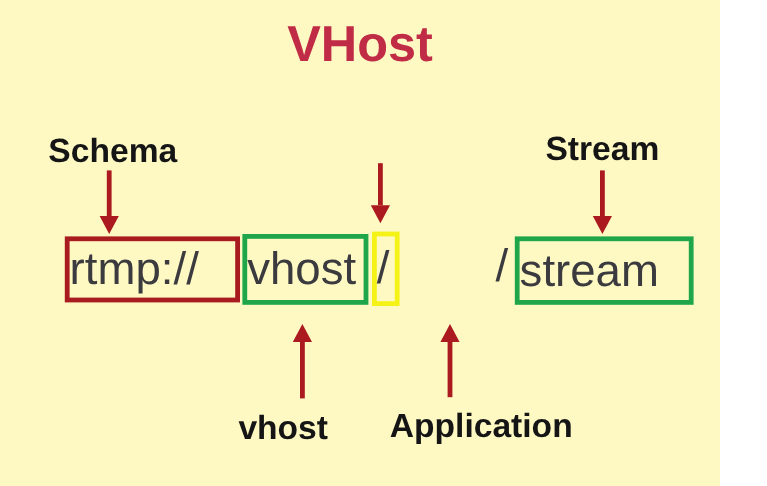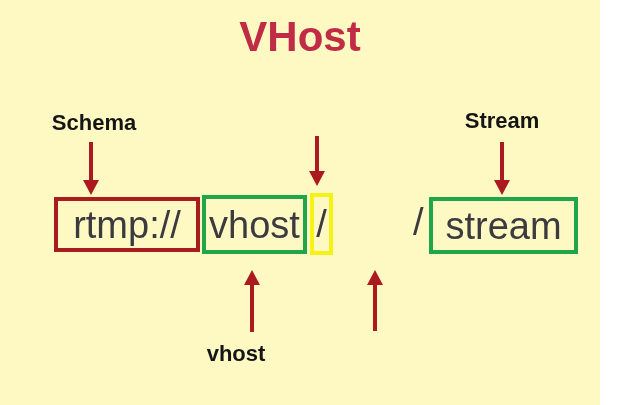--- a/index.html
+++ b/index.html
@@ -8,39 +8,39 @@
     font-family:"Liberation Sans","DejaVu Sans",sans-serif;
   }
   
   .title{
     position:absolute;left:0;right:0;top:13px;text-align:center;
     font-size:42px;font-weight:700;color:#C02B45;letter-spacing:0px;
   }
   
   .lbl{
     position:absolute;transform:translateX(-50%);
-    font-size:22px;font-weight:700;color:#151515;white-space:nowrap;
+    font-size:28px;font-weight:700;color:#151515;white-space:nowrap;
   }
   .lbl-schema{left:94px;top:110px;}
   .lbl-path{left:317px;top:106px;}
   .lbl-stream{left:502px;top:108px;}
   .lbl-vhost{left:236px;top:341px;}
   .lbl-application{left:401px;top:339px;}
   
   .arrow{position:absolute;transform:translateX(-50%);display:flex;flex-direction:column;align-items:center;}
   .arrow .shaft{width:4px;background:#AB1A1F;flex:1;}
   .arrow .head-down{width:0;height:0;border-left:8px solid transparent;border-right:8px solid transparent;border-top:15px solid #AB1A1F;}
   .arrow .head-up{width:0;height:0;border-left:8px solid transparent;border-right:8px solid transparent;border-bottom:15px solid #AB1A1F;}
   .arrow-schema{left:91px;top:142px;height:53px;}
   .arrow-path{left:317px;top:136px;height:50px;}
   .arrow-stream{left:502px;top:142px;height:53px;}
   .arrow-vhost{left:252px;top:270px;height:62px;}
   .arrow-application{left:375px;top:270px;height:61px;}
   
-  .ubox{position:absolute;box-sizing:border-box;display:flex;align-items:center;justify-content:center;}
+  .ubox{position:absolute;box-sizing:border-box;display:flex;align-items:center;justify-content:flex-start;}
   .ubox span{font-size:38px;color:#3B3B3F;white-space:nowrap;line-height:1;}
   .b-red{border:4px solid #A81B1F;}
   .b-green{border:4px solid #1FA64A;}
   .b-yellow{border:4px solid #F5F217;}
   .box-schema{left:54px;top:197px;width:146px;height:55px;}
   .box-vhost{left:202px;top:195px;width:105px;height:59px;}
   .box-path{left:310px;top:193px;width:23px;height:62px;}
   .box-live{left:337px;top:196px;width:79px;height:57px;}
   .box-stream{left:429px;top:197px;width:149px;height:57px;}
   .slash-loose{
@@ -87,14 +87,15 @@
   <div class="arrow arrow-vhost">
     <div class="head-up"></div>
     <div class="shaft"></div>
   </div>
   <div class="arrow arrow-application">
     <div class="head-up"></div>
     <div class="shaft"></div>
   </div>
 
   <div class="lbl lbl-vhost">vhost</div>
+  <div class="lbl lbl-application">Application</div>
 
 </div>
 
 </body></html>

